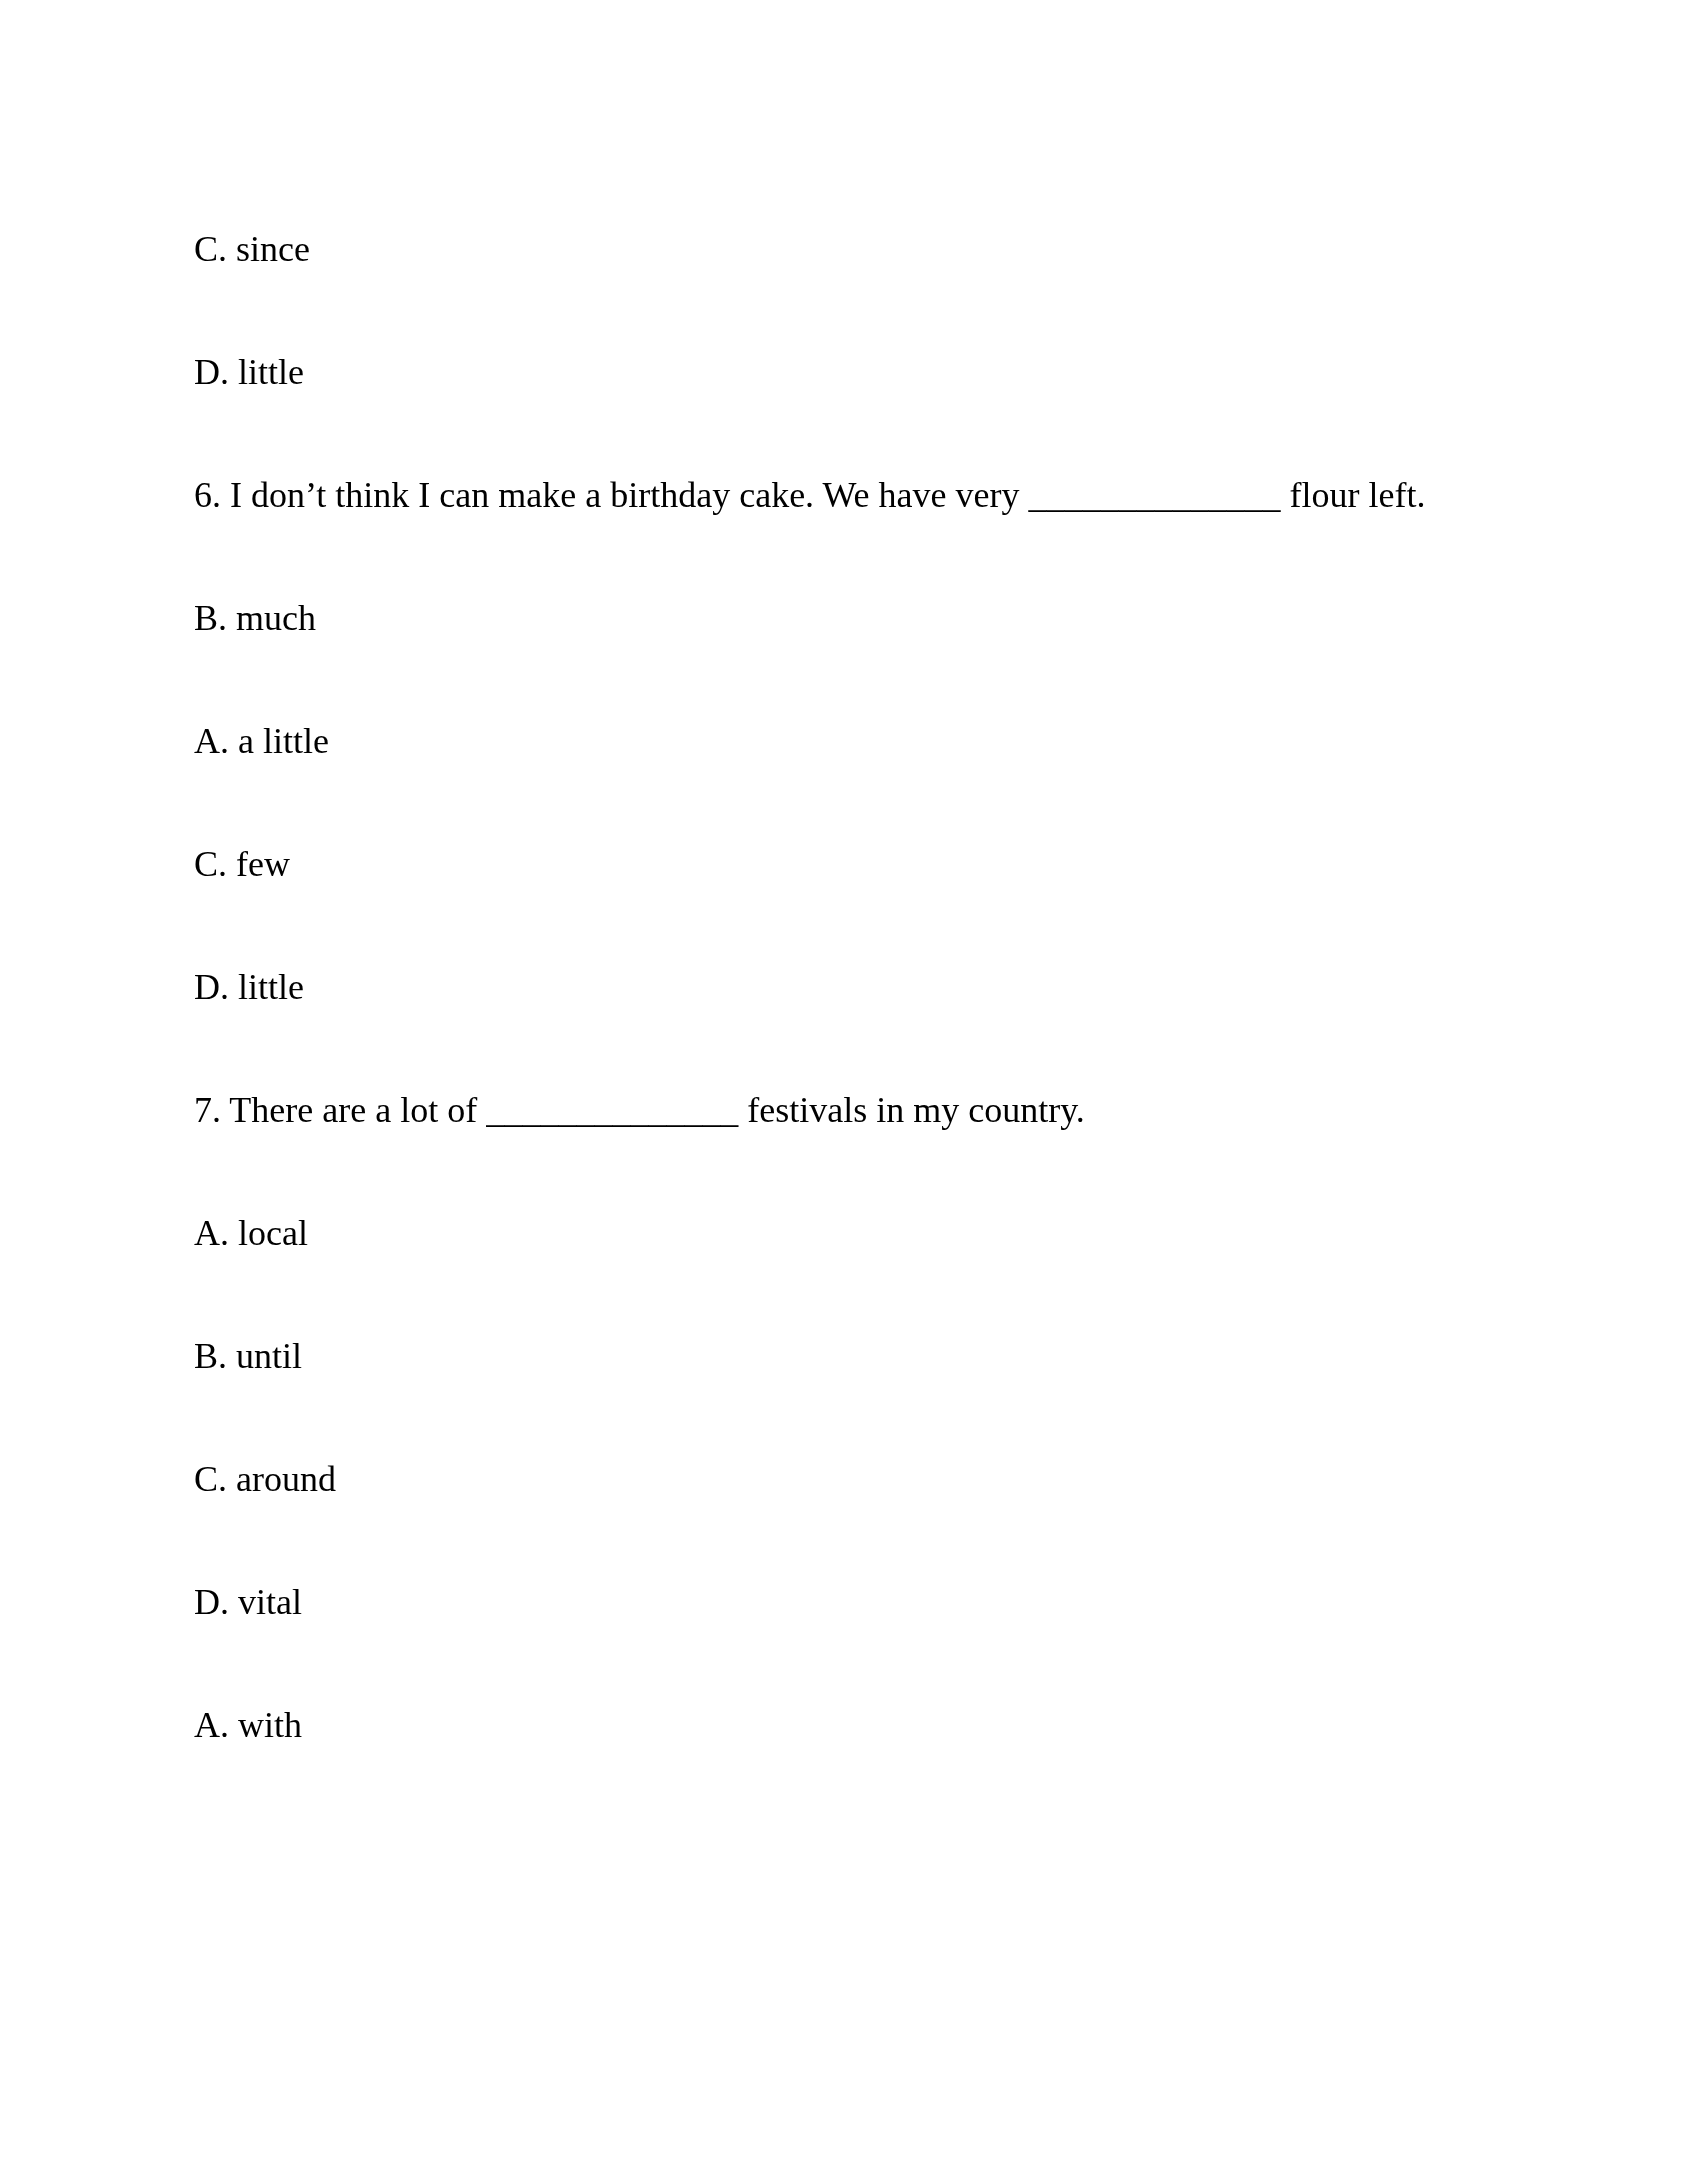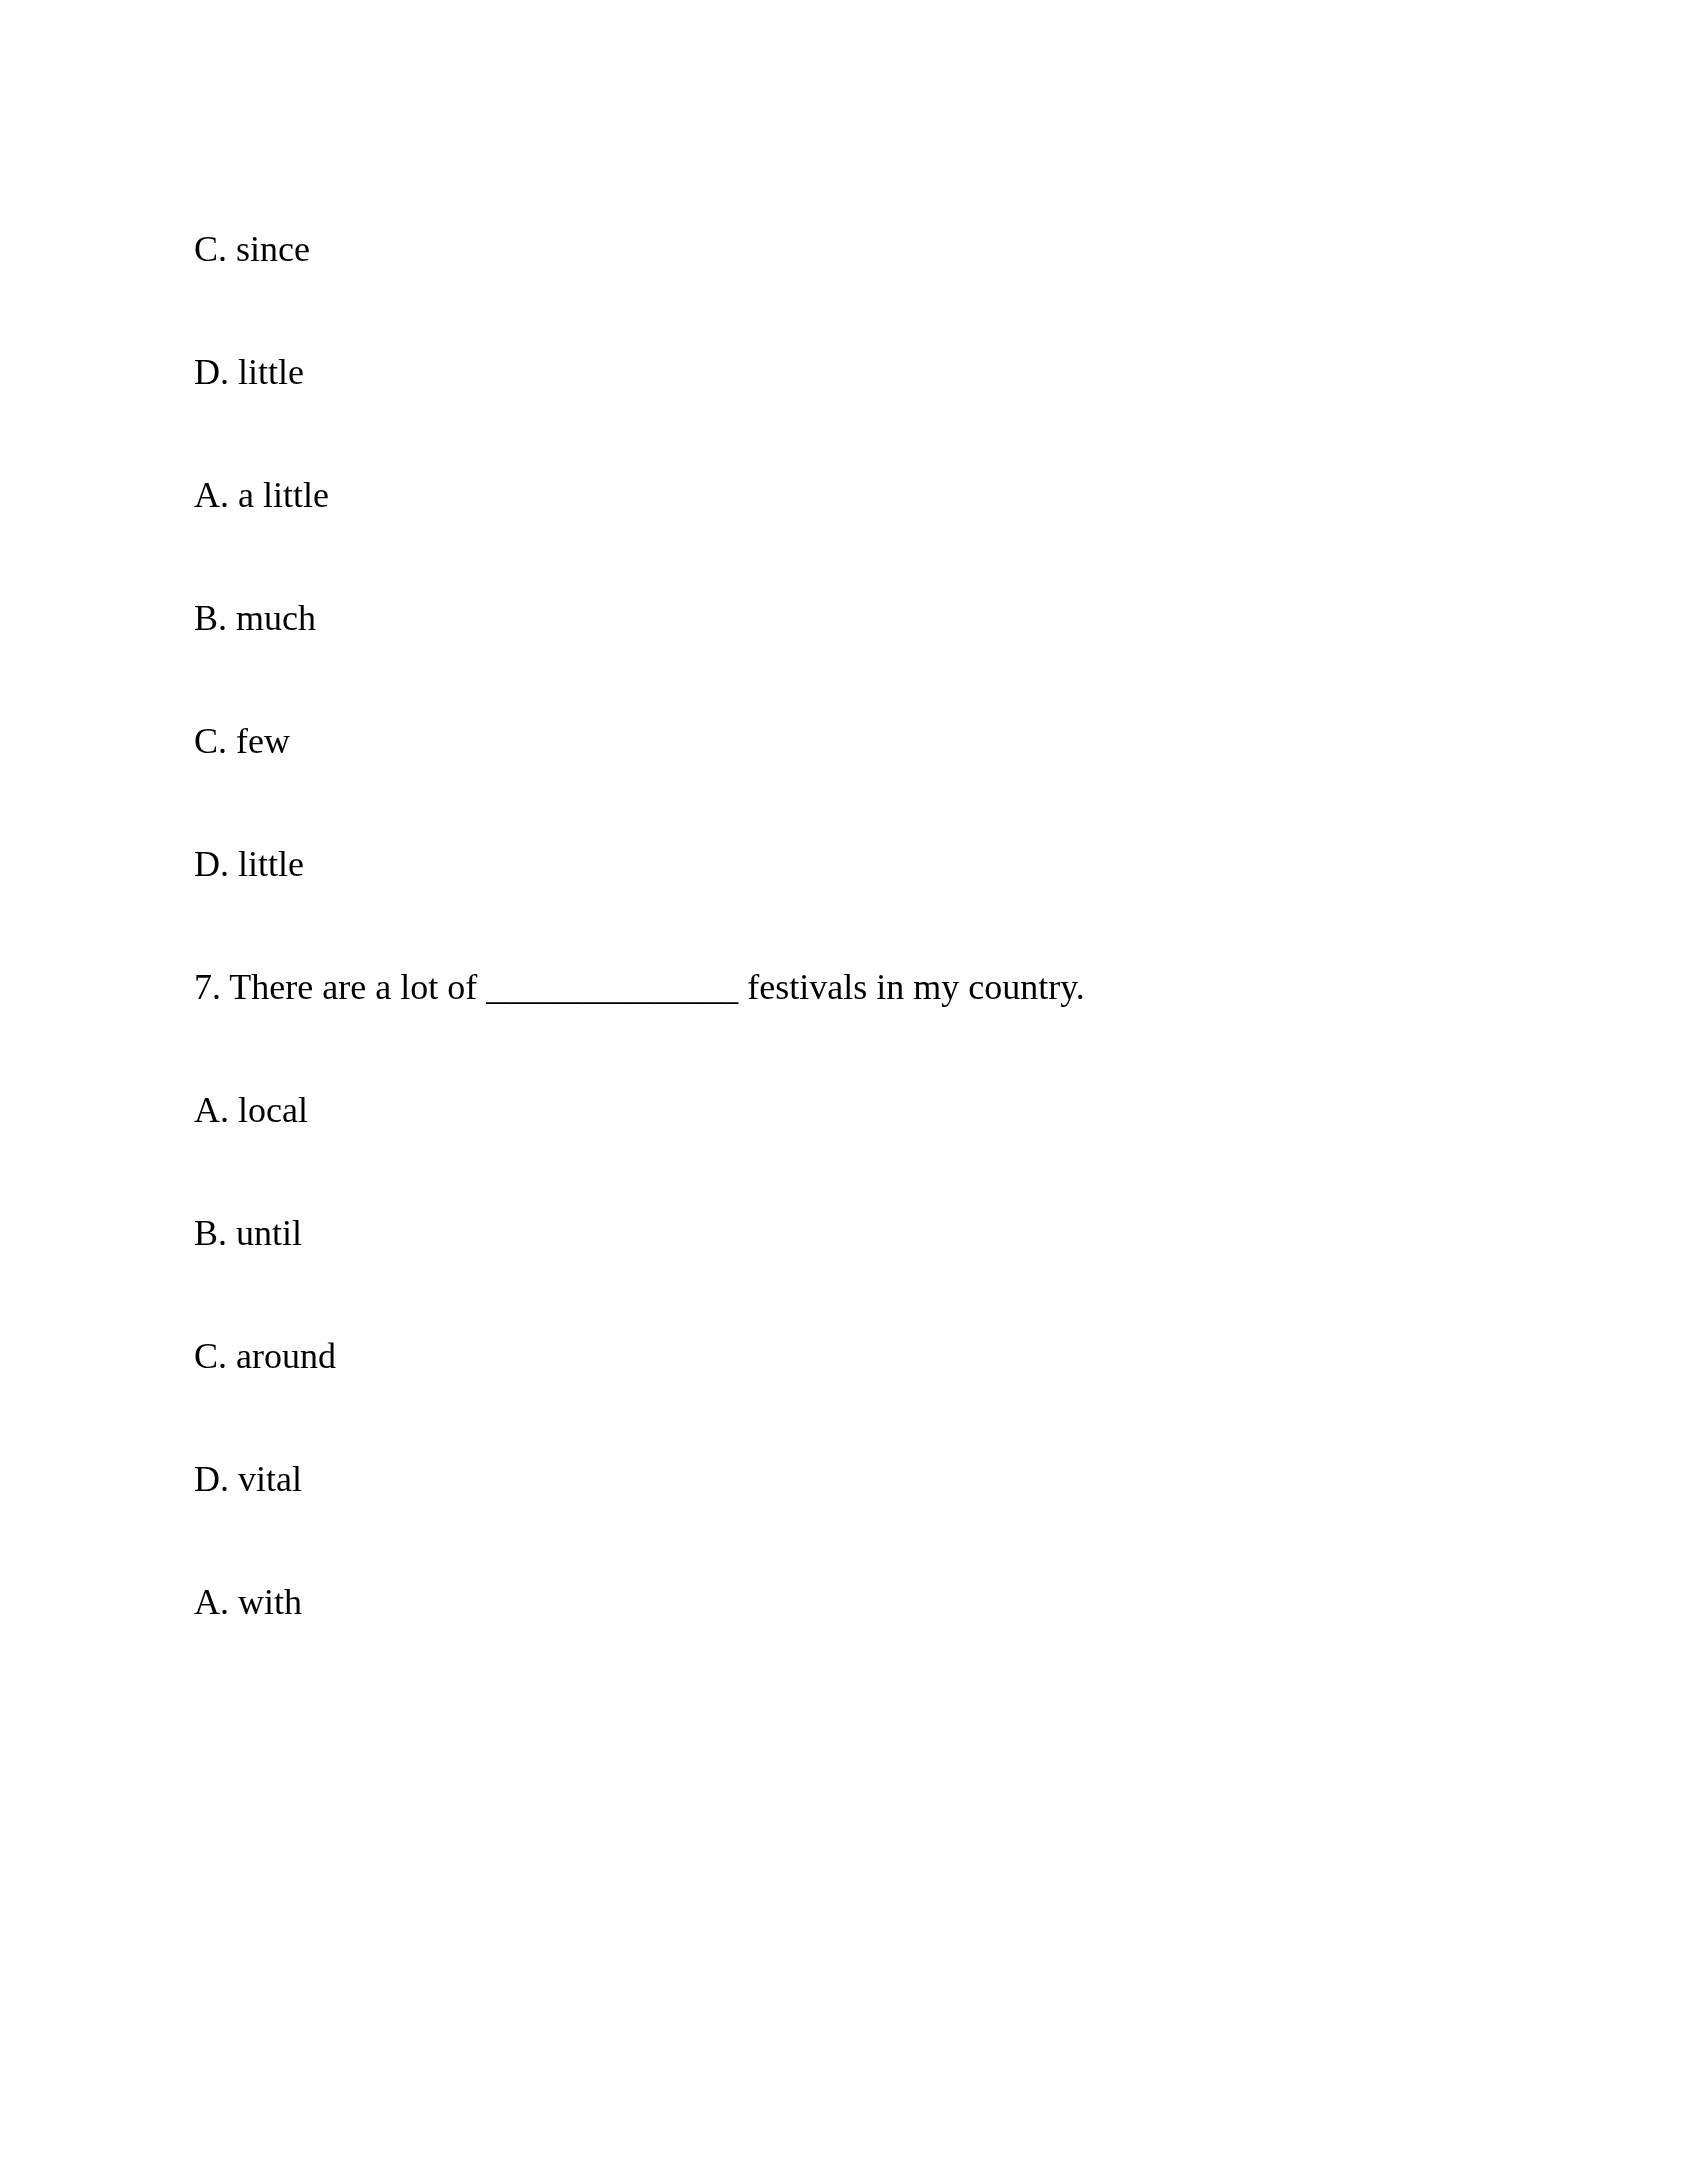--- a/index.html
+++ b/index.html
@@ -26,22 +26,23 @@
     white-space: normal;
     word-spacing: normal;
   }
 </style>
 </head>
 <body>
 
 <div class="page" style="background: rgb(255, 255, 255); color: rgb(0, 0, 0);">
   <p class="doc-line">C. since</p>
   <p class="doc-line">D. little</p>
+  <p class="doc-line">6. I don’t think I can make a birthday cake. We have very ______________ flour left.</p>
+  <p class="doc-line">B. much</p>
   <p class="doc-line">A. a little</p>
-  <p class="doc-line">B. much</p>
   <p class="doc-line">C. few</p>
   <p class="doc-line">D. little</p>
   <p class="doc-line">7. There are a lot of ______________ festivals in my country.</p>
   <p class="doc-line">A. local</p>
   <p class="doc-line">B. until</p>
   <p class="doc-line">C. around</p>
   <p class="doc-line">D. vital</p>
   <p class="doc-line">A. with</p>
 </div>
 

